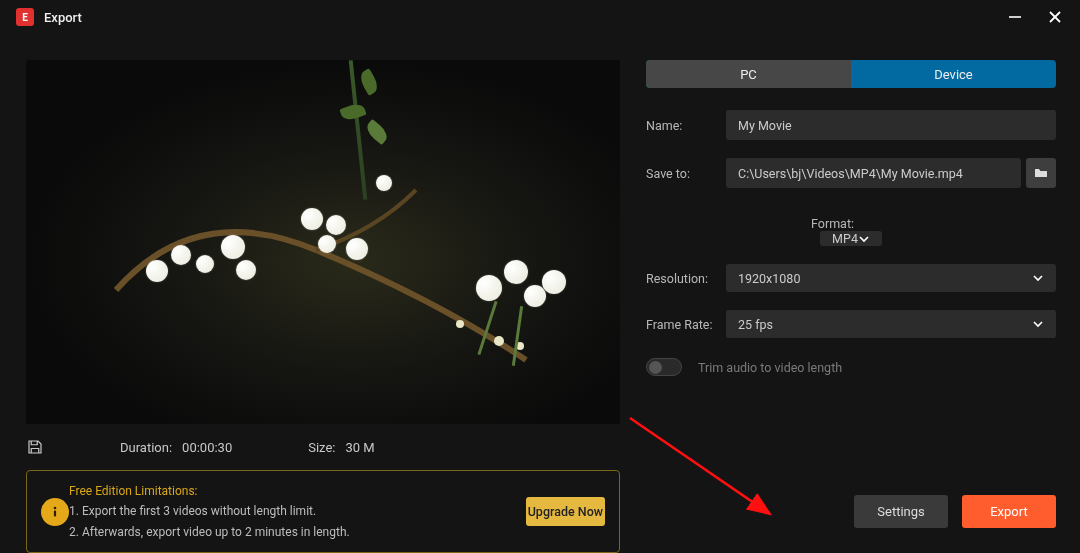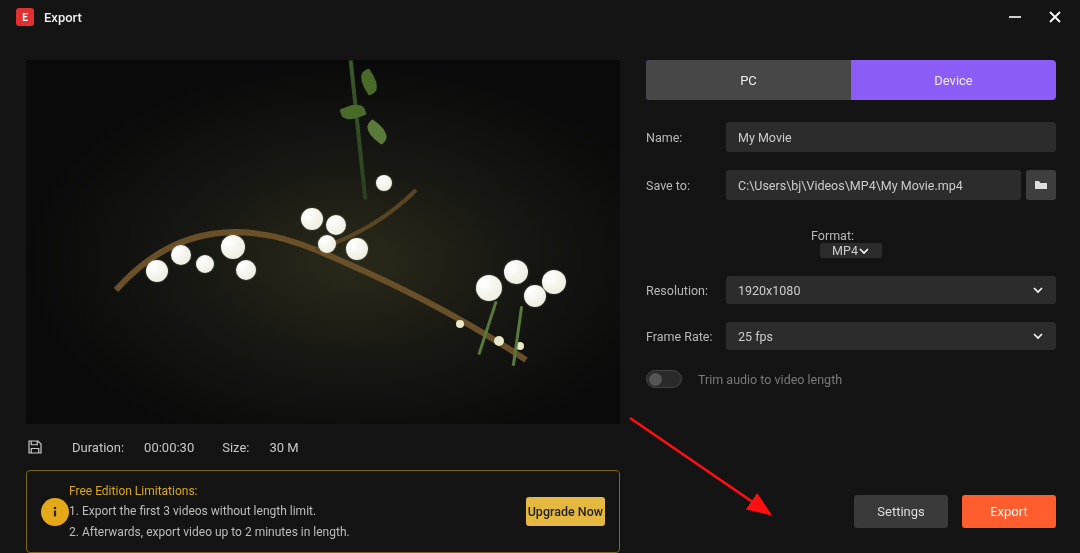--- a/index.html
+++ b/index.html
@@ -18,25 +18,25 @@
     .left-col { width: 594px; }
     .preview { width: 594px; height: 364px; background: radial-gradient(ellipse at 55% 55%, #2a2a1a 0%, #151512 40%, #0a0a0a 70%); position: relative; border-radius: 2px; overflow: hidden; }
     .branch { position: absolute; }
     .stem { position: absolute; width: 4px; background: linear-gradient(to bottom, #3a5a2a, #2a4020); }
     .flower { position: absolute; border-radius: 50%; background: radial-gradient(circle at 30% 30%, #fff, #e8e8d8); box-shadow: 0 0 2px rgba(255,255,255,0.3); }
     .leaf { position: absolute; width: 14px; height: 24px; background: #4a6a2a; border-radius: 60% 10% 60% 10%; }
     .bud { position: absolute; width: 8px; height: 8px; background: #e8e8c8; border-radius: 50%; }
     
     .meta-row { display: flex; align-items: center; gap: 28px; margin-top: 14px; color: #c8c8c8; font-size: 13px; }
     .file-icon { width: 18px; height: 18px; }
-    .meta-kv { display: flex; gap: 20px; }
+    .meta-kv { display: flex; gap: 10px; margin-left: 48px; }
     
     .right-col { flex: 1; }
     
-    .tabs { display: flex; background: #8b5cf6; border-radius: 4px; overflow: hidden; height: 40px; }
+    .tabs { display: flex; background: #0369a1; border-radius: 4px; overflow: hidden; height: 28px; }
     .tab { flex: 1; display: flex; align-items: center; justify-content: center; font-size: 13px; color: #eee; cursor: pointer; }
     .tab.active { background: #474747; }
     
     .form { margin-top: 22px; }
     .row { display: flex; align-items: center; margin-bottom: 18px; }
     .label { width: 80px; color: #b8b8b8; font-size: 12.5px; }
     .input { flex: 1; height: 30px; background: #2c2c2c; border: none; color: #ccc; padding: 0 12px; font-size: 12.5px; border-radius: 3px; outline: none; }
     .browse { width: 30px; height: 30px; background: #3e3e3e; margin-left: 5px; border-radius: 3px; display: flex; align-items: center; justify-content: center; cursor: pointer; }
     .select { flex: 1; height: 28px; background: #2c2c2c; border: none; color: #ccc; padding: 0 12px; font-size: 12.5px; border-radius: 3px; appearance: none; position: relative; display: flex; align-items: center; justify-content: space-between; cursor: pointer; }
     .chevron { color: #fff; }

